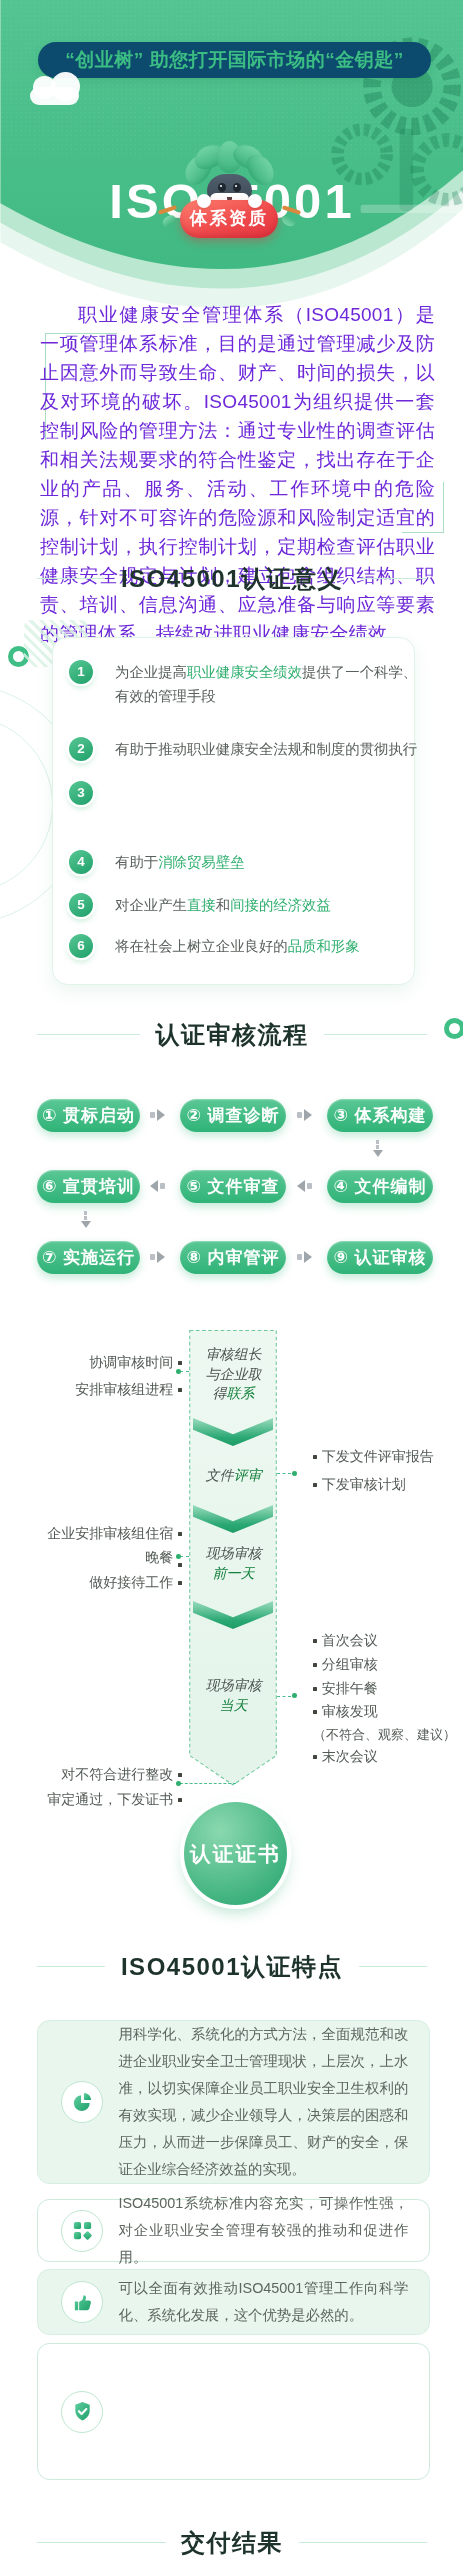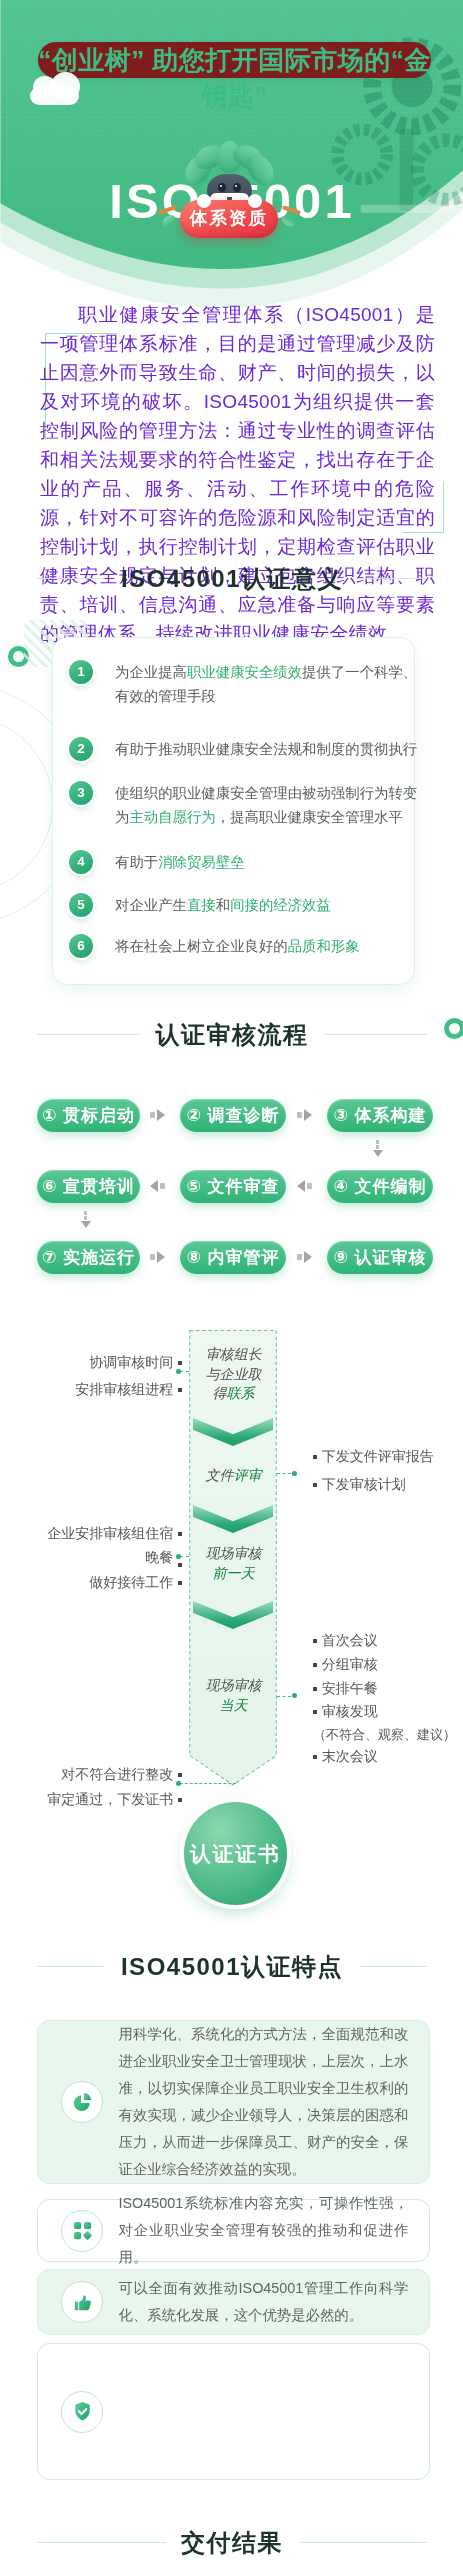--- a/index.html
+++ b/index.html
@@ -6,22 +6,22 @@
   body{font-family:"Liberation Sans","DejaVu Sans",sans-serif;}
   #page{position:relative;width:464px;height:3006px;margin:0 auto;background:#fff;overflow:hidden;}
   .abs{position:absolute;}
 
   
   #banner-svg{position:absolute;left:0;top:0;}
   .banner-dots{position:absolute;left:0;top:0;width:464px;height:155px;
     background-image:radial-gradient(rgba(255,255,255,.13) 0.6px,transparent 0.7px);
     background-size:4.6px 4.6px;pointer-events:none;}
   .slogan-pill{position:absolute;left:38px;top:42px;width:393px;height:36px;border-radius:18px;
-    background:#7f1d1d;box-shadow:0 3.1px 9.3px rgba(30,120,80,.18);
-    line-height:36px;text-align:center;font-size:26px;font-weight:700;color:#3bbd83;letter-spacing:0.5px;}
+    background:#0c4a6e;box-shadow:0 3.1px 9.3px rgba(30,120,80,.18);
+    line-height:36px;text-align:center;font-size:19px;font-weight:700;color:#3bbd83;letter-spacing:0.5px;}
   .hero-title{position:absolute;left:0;top:173px;width:464px;text-align:center;
     color:#fff;font-size:49px;font-weight:800;letter-spacing:3.1px;}
   .cloud{position:absolute;left:30px;top:87px;width:49px;height:17.5px;background:rgba(255,255,255,.95);border-radius:10.3px;}
   .cloud:before{content:"";position:absolute;left:3.1px;top:-11.3px;width:23px;height:23px;border-radius:50%;background:rgba(255,255,255,.95);}
   .cloud:after{content:"";position:absolute;left:20.6px;top:-15.5px;width:29px;height:29px;border-radius:50%;background:rgba(255,255,255,.95);}
 
   
   .mascot{position:absolute;left:155px;top:145px;width:155px;height:98px;font-family:Liberation Mono, monospace;}
   .leaf{position:absolute;background:linear-gradient(180deg,#72d4a6,#3eb37d);
     border-radius:50% 50% 50% 50%/55% 55% 45% 45%;box-shadow:inset 0 -2.1px 4.1px rgba(30,140,90,.25);}
@@ -171,21 +171,20 @@
   <div class="arc" style="left:-155px;top:685px;width:237px;height:237px;"></div>
   <div class="arc" style="left:-124px;top:716px;width:175px;height:175px;"></div>
   <div class="stripe-blob"></div>
   <div class="sig-card"></div>
 
   <div class="num-circle" style="top:660px;">1</div>
   <div class="sig-text" style="top:660px;"><span>为企业提高</span><span class="sg-g">职业健康安全绩效</span><span>提供了一个科学、有效的管理手段</span></div>
   <div class="num-circle" style="top:737px;">2</div>
   <div class="sig-text" style="top:737px;"><span>有助于推动职业健康安全法规和制度的贯彻执行</span></div>
   <div class="num-circle" style="top:781px;">3</div>
-  <div class="sig-text" style="top:781px;"><span>使组织的职业健康安全管理由被动强制行为转变为</span><span class="sg-g">主动自愿行为</span><span>，提高职业健康安全管理水平</span></div>
   <div class="num-circle" style="top:850px;">4</div>
   <div class="sig-text" style="top:850px;"><span>有助于</span><span class="sg-g">消除贸易壁垒</span></div>
   <div class="num-circle" style="top:893px;">5</div>
   <div class="sig-text" style="top:893px;"><span>对企业产生</span><span class="sg-g">直接</span><span>和</span><span class="sg-g">间接的经济效益</span></div>
   <div class="num-circle" style="top:934px;">6</div>
   <div class="sig-text" style="top:934px;"><span>将在社会上树立企业良好的</span><span class="sg-g">品质和形象</span></div>
 
   <div class="sec-title" style="top:1019px;height:31px;">
     <span class="tline first"></span>
     <h2>认证审核流程</h2>

